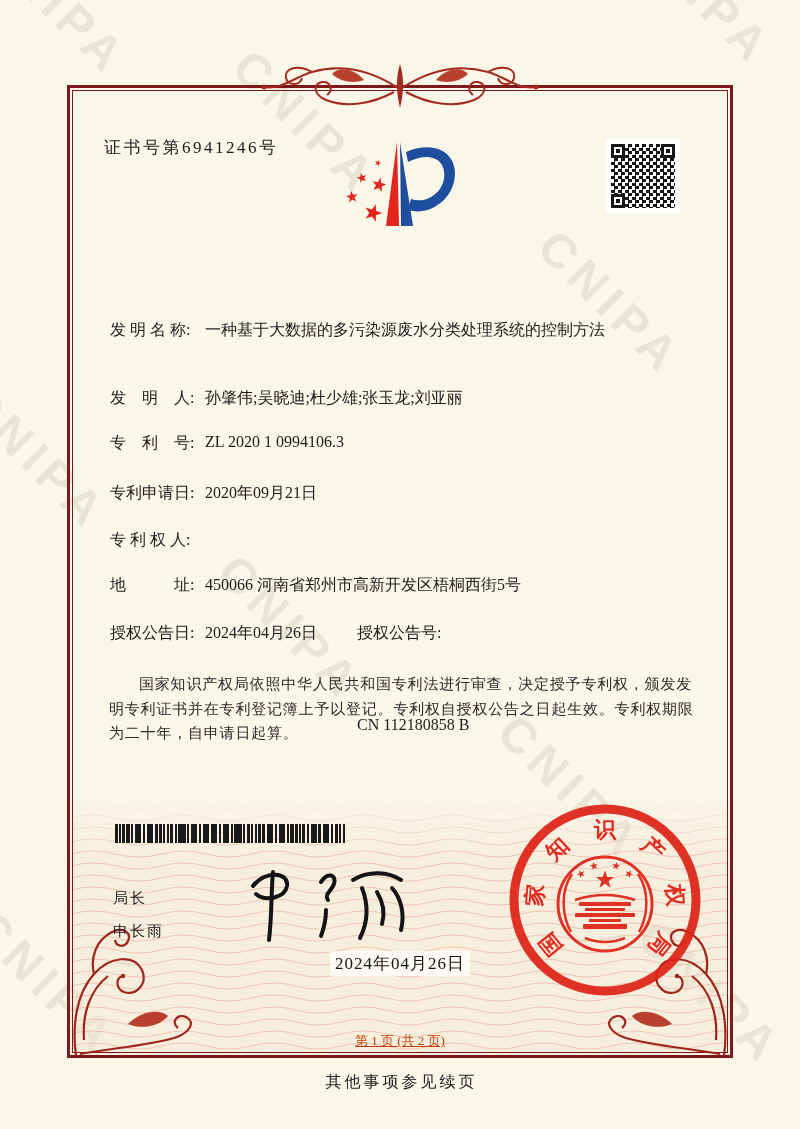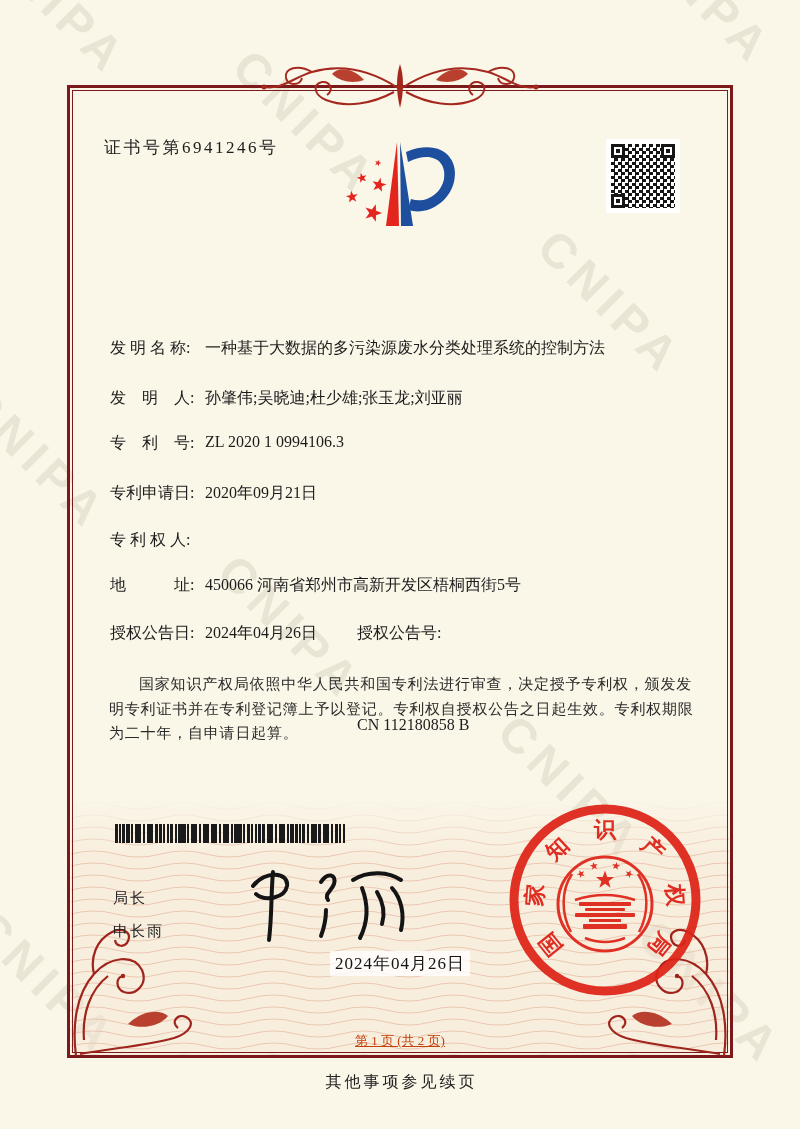--- a/index.html
+++ b/index.html
@@ -147,21 +147,21 @@
 
   <div class="qr">
     <div class="qr-inner">
       <div class="finder f-tl"></div>
       <div class="finder f-tr"></div>
       <div class="finder f-bl"></div>
     </div>
   </div>
 
 
-  <div class="row" style="top:338px">
+  <div class="row" style="top:320px">
     <span class="lab">发 明 名 称:</span>
     <span class="val">一种基于大数据的多污染源废水分类处理系统的控制方法</span>
   </div>
   <div class="row" style="top:388px">
     <span class="lab">发　明　人:</span>
     <span class="val">孙肇伟;吴晓迪;杜少雄;张玉龙;刘亚丽</span>
   </div>
   <div class="row" style="top:433px">
     <span class="lab">专　利　号:</span>
     <span class="val">ZL 2020 1 0994106.3</span>

